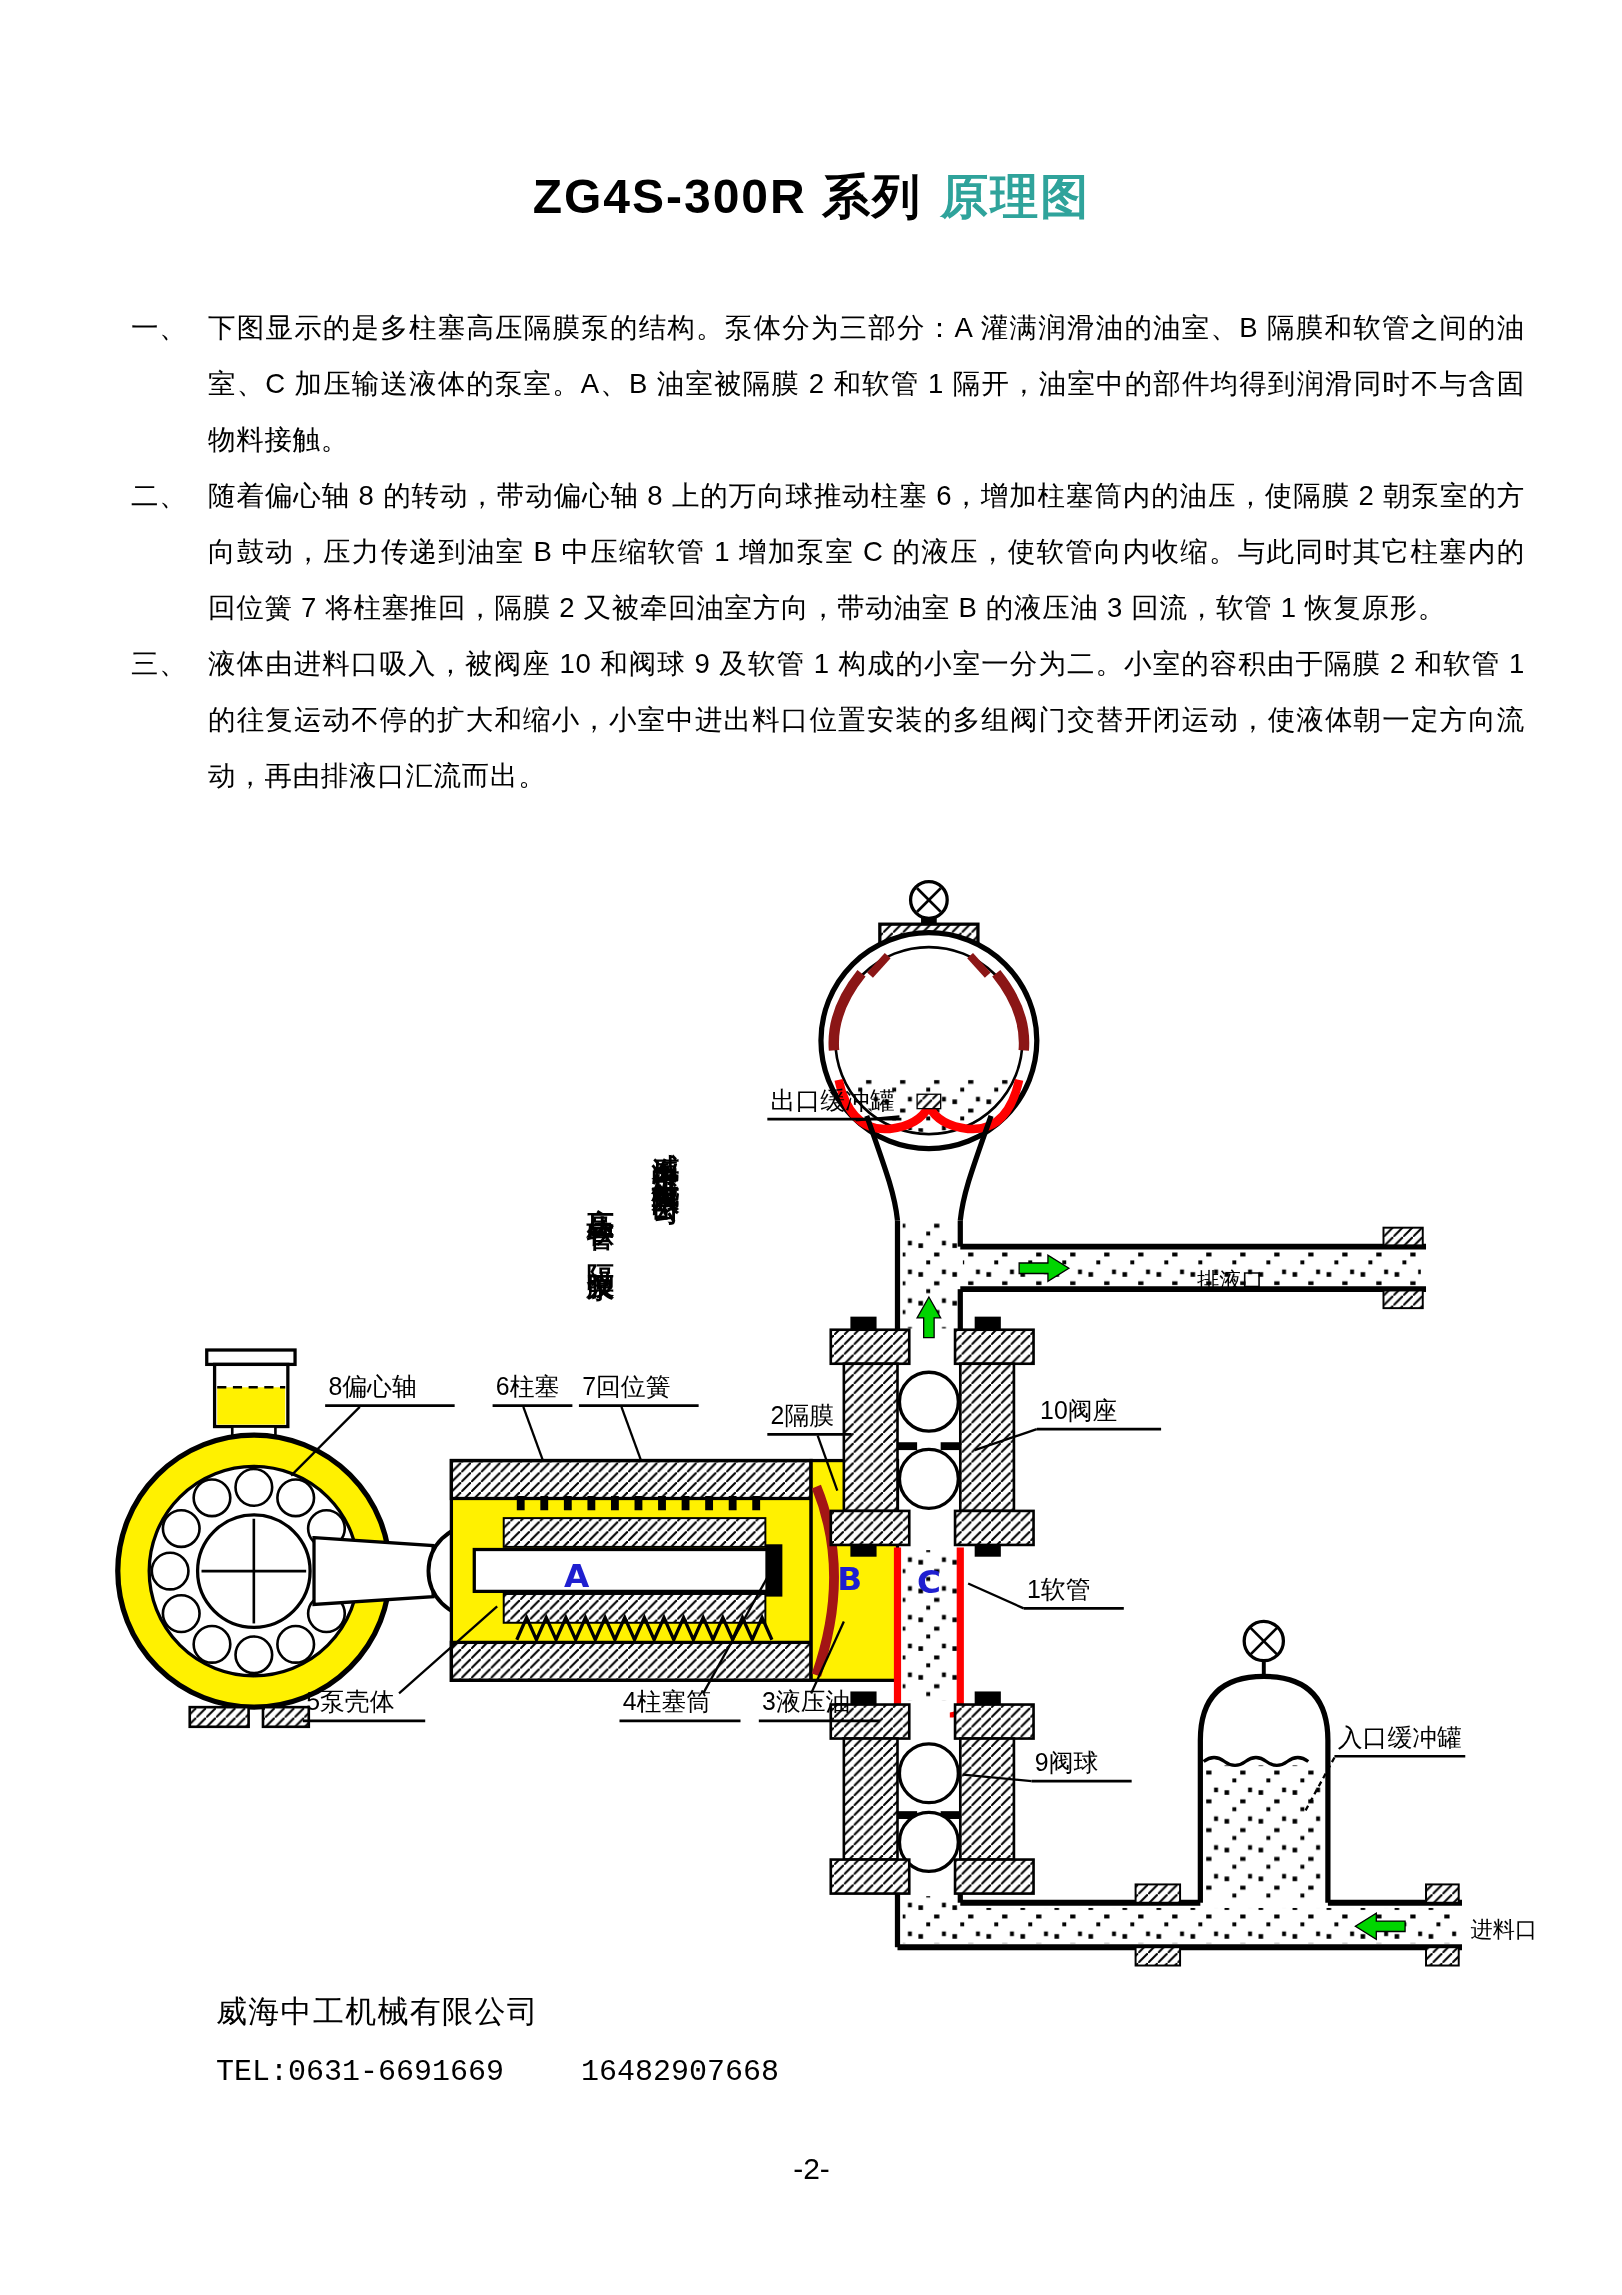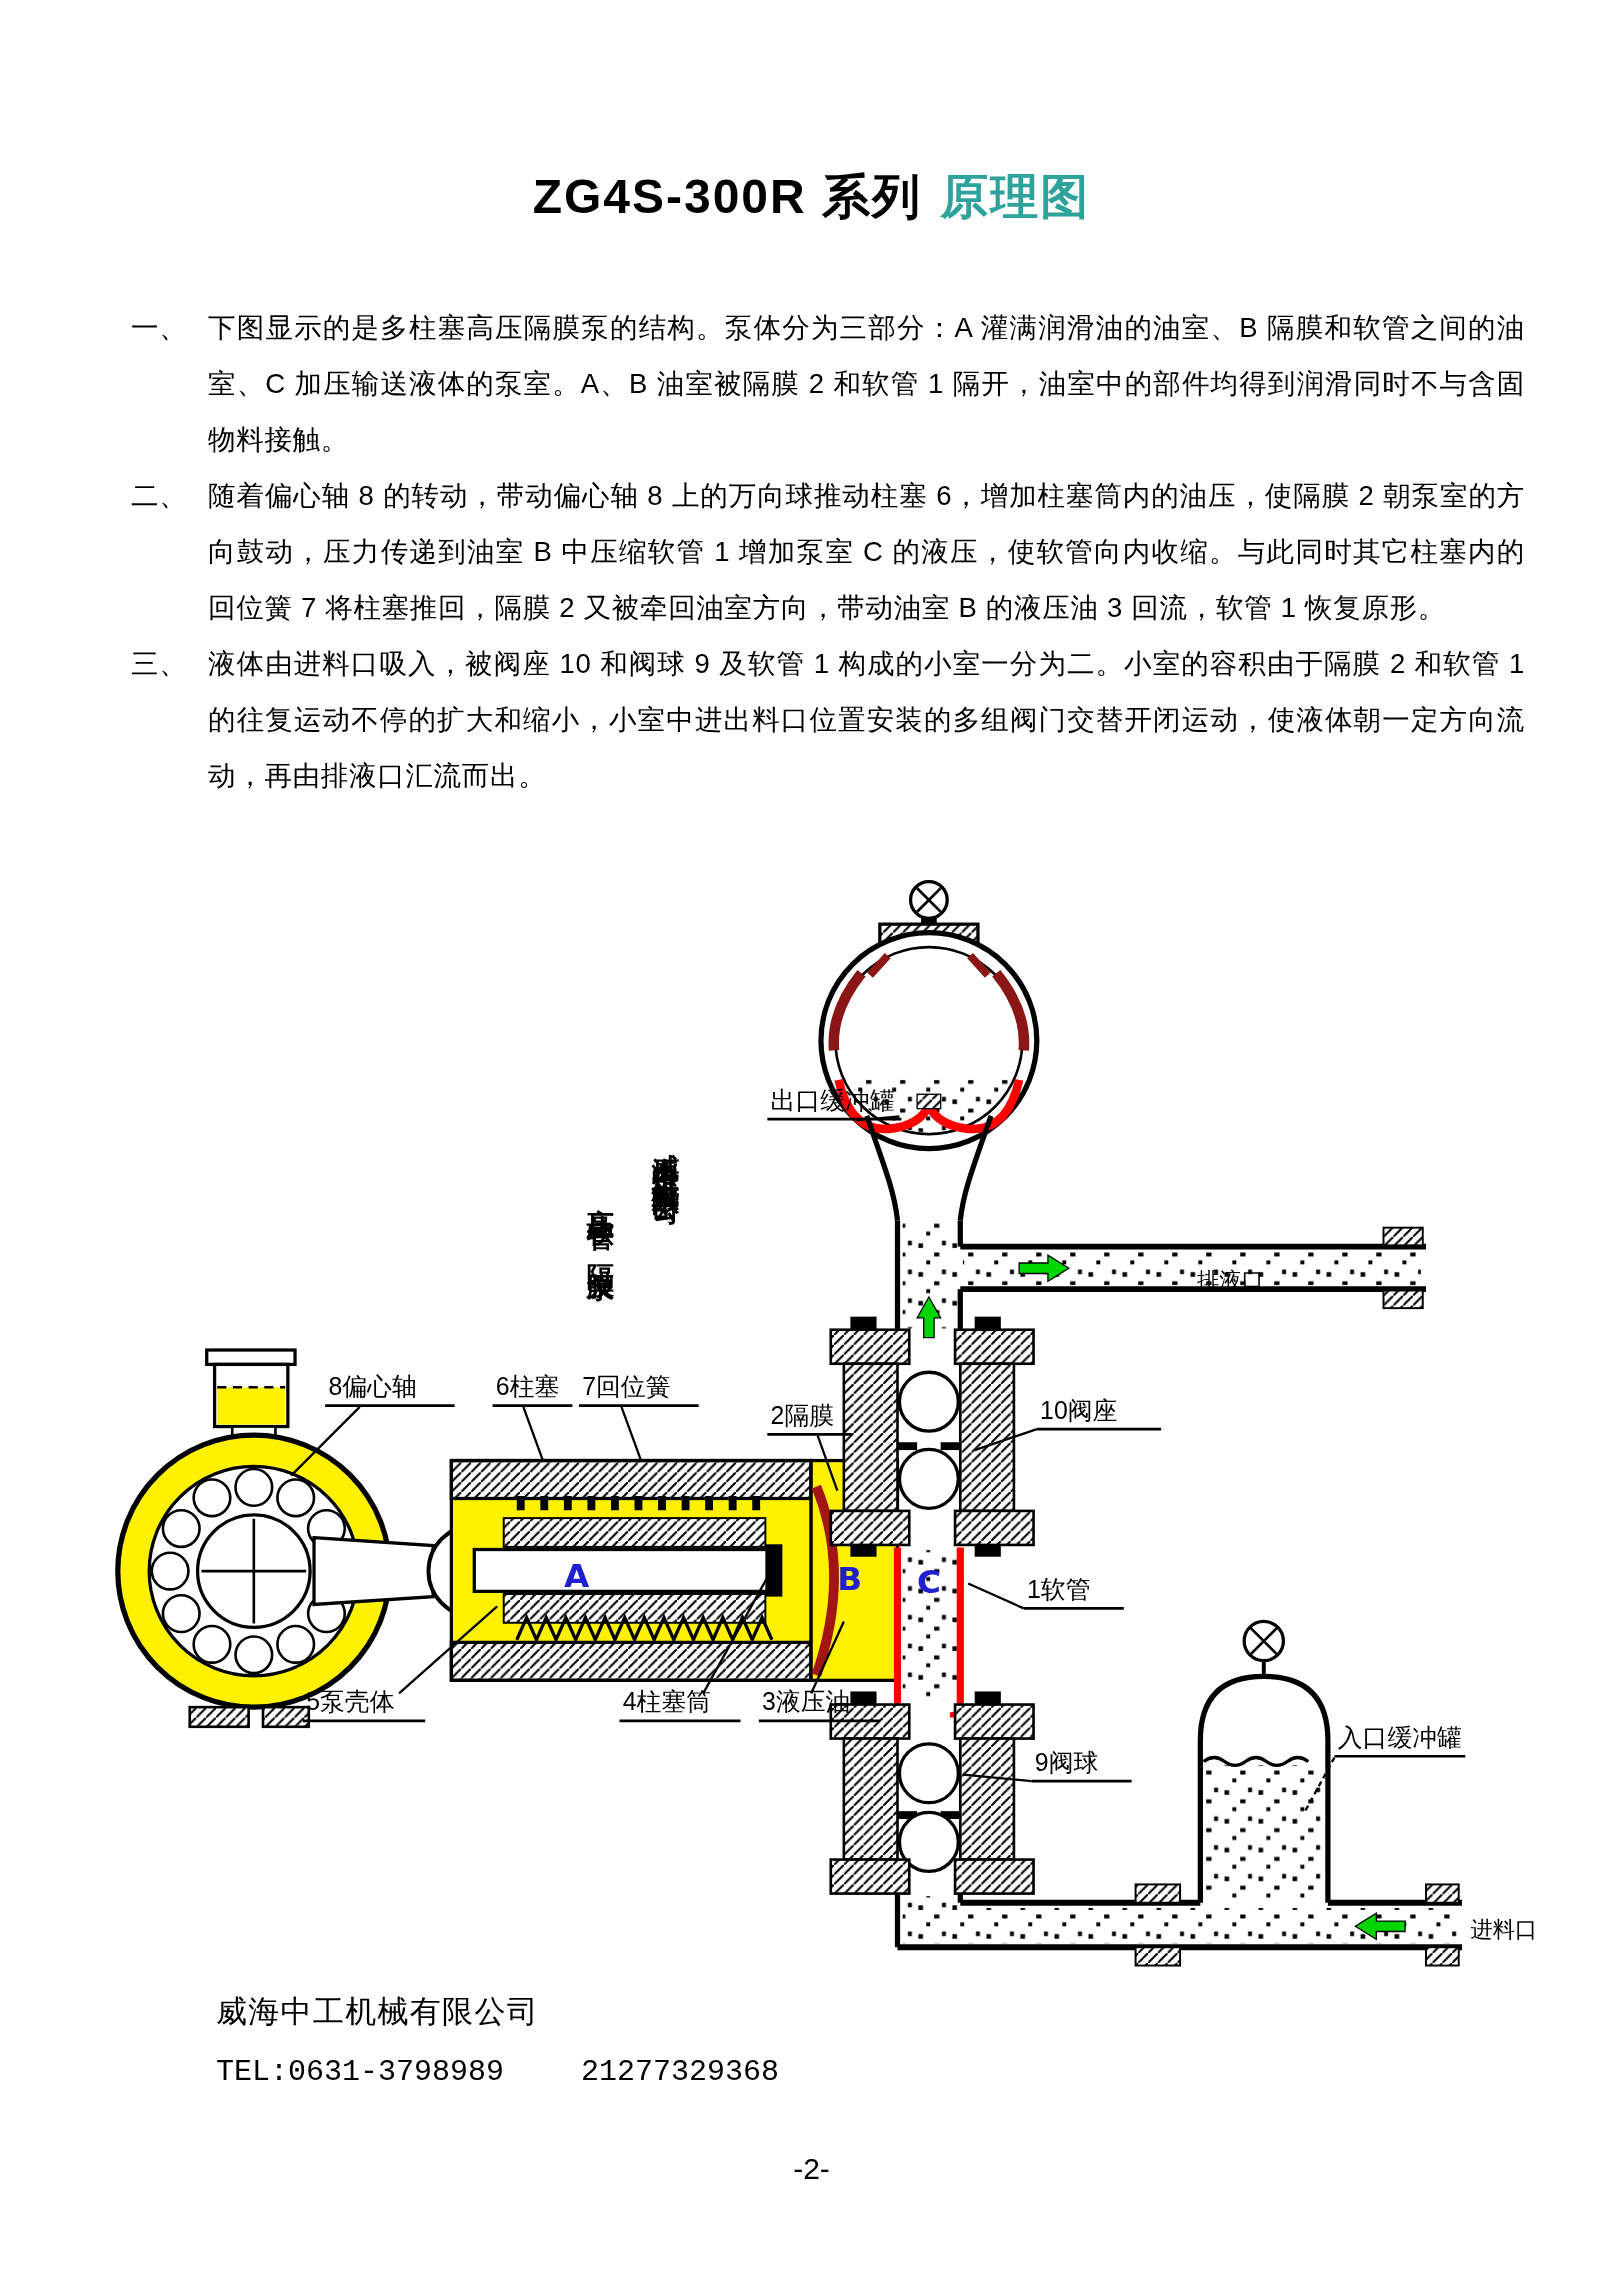--- a/index.html
+++ b/index.html
@@ -311,19 +311,19 @@
         </g>
       </g>
     </svg>
 
     <div class="v-text v-col1">威海中工机械有限公司</div>
     <div class="v-text v-col2">高压软管-隔膜泵</div>
   </div>
 
   <div class="footer-company">威海中工机械有限公司</div>
   <div class="footer-tel">
-    <span>TEL:0631-3798989</span>
-    <span class="tel2">21277329368</span>
+    <span>TEL:0631-6691669</span>
+    <span class="tel2">16482907668</span>
   </div>
   <div class="page-num">-2-</div>
 
 </div>
 
 
 </body></html>

